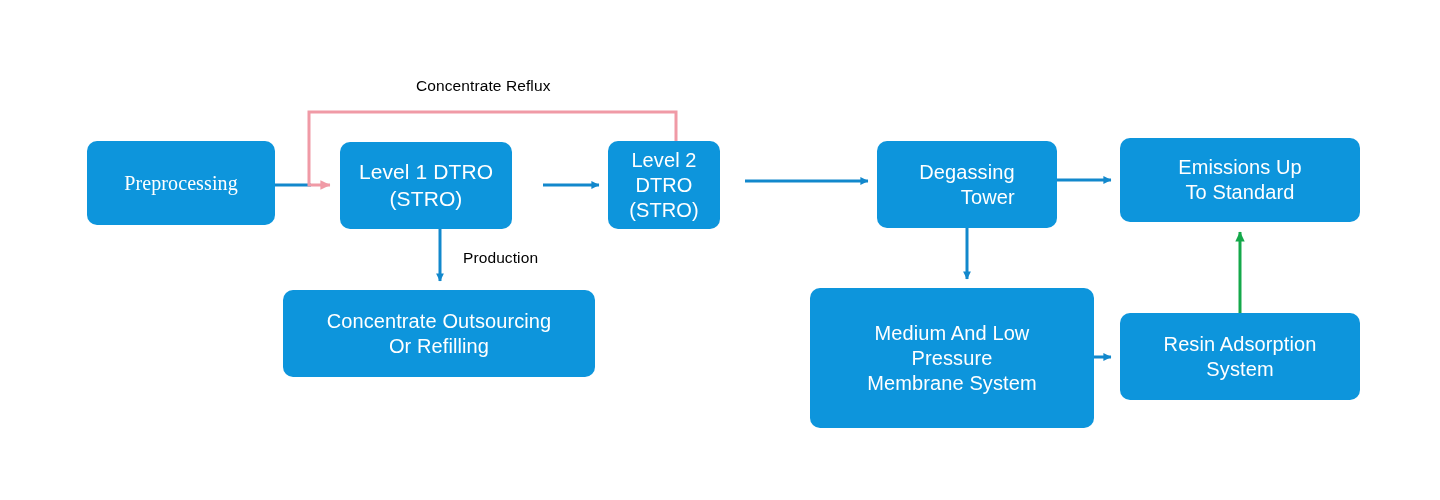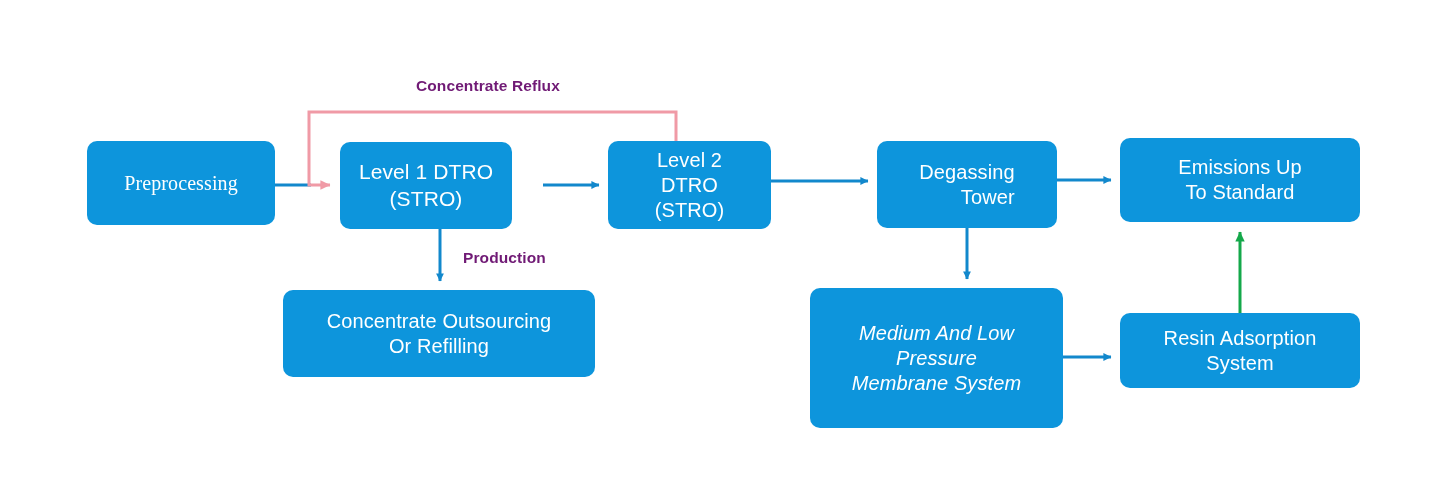--- a/index.html
+++ b/index.html
@@ -30,26 +30,25 @@
     justify-content: center;
     text-align: center;
     line-height: 1.25;
     font-weight: 400;
     letter-spacing: 0.1px;
     white-space: pre-line;
     padding: 2px 6px;
   }
   .edge-label {
     position: absolute;
-    color: #701a75;
+    color: #000000;
     font-size: 15.5px;
     line-height: 1.3;
     white-space: pre-line;
     letter-spacing: 0.1px;
-    font-weight: bold;
   }
   svg.wires {
     position: absolute;
     left: 0;
     top: 0;
     width: 1440px;
     height: 500px;
     overflow: visible;
     pointer-events: none;
   }
@@ -93,48 +92,48 @@
 
   <div class="node" style="left:87px; top:141px; width:188px; height:84px; font-size:20px;font-family:Liberation Serif, serif;">
     <span>Preprocessing</span>
   </div>
 
   <div class="node" style="left:340px; top:142px; width:172px; height:87px; font-size:21px;">
     <span>Level 1 DTRO
 (STRO)</span>
   </div>
 
-  <div class="node" style="left:608px; top:141px; width:163px; height:88px; font-size:20px;">
+  <div class="node" style="left:608px; top:141px; width:112px; height:88px; font-size:20px;">
     <span>Level 2
 DTRO
 (STRO)</span>
   </div>
 
   <div class="node" style="left:877px; top:141px; width:180px; height:87px; font-size:20px;text-align:right;">
     <span>Degassing
 Tower</span>
   </div>
 
   <div class="node" style="left:283px; top:290px; width:312px; height:87px; font-size:20px;">
     <span>Concentrate Outsourcing
 Or Refilling</span>
   </div>
 
   <div class="node" style="left:1120px; top:138px; width:240px; height:84px; font-size:20px;">
     <span>Emissions Up
 To Standard</span>
   </div>
 
-  <div class="node" style="left:810px; top:288px; width:253px; height:140px; font-size:20px;font-style:italic;">
+  <div class="node" style="left:810px; top:288px; width:284px; height:140px; font-size:20px;">
     <span>Medium And Low
 Pressure
 Membrane System</span>
   </div>
 
-  <div class="node" style="left:1120px; top:313px; width:240px; height:75px; font-size:20px;">
+  <div class="node" style="left:1120px; top:313px; width:240px; height:87px; font-size:20px;">
     <span>Resin Adsorption
 System</span>
   </div>
 
   <div class="edge-label" style="left:416px; top:76px;">Concentrate Reflux</div>
 
   <div class="edge-label" style="left:463px; top:248px;">Production</div>
 
 
 </div>

